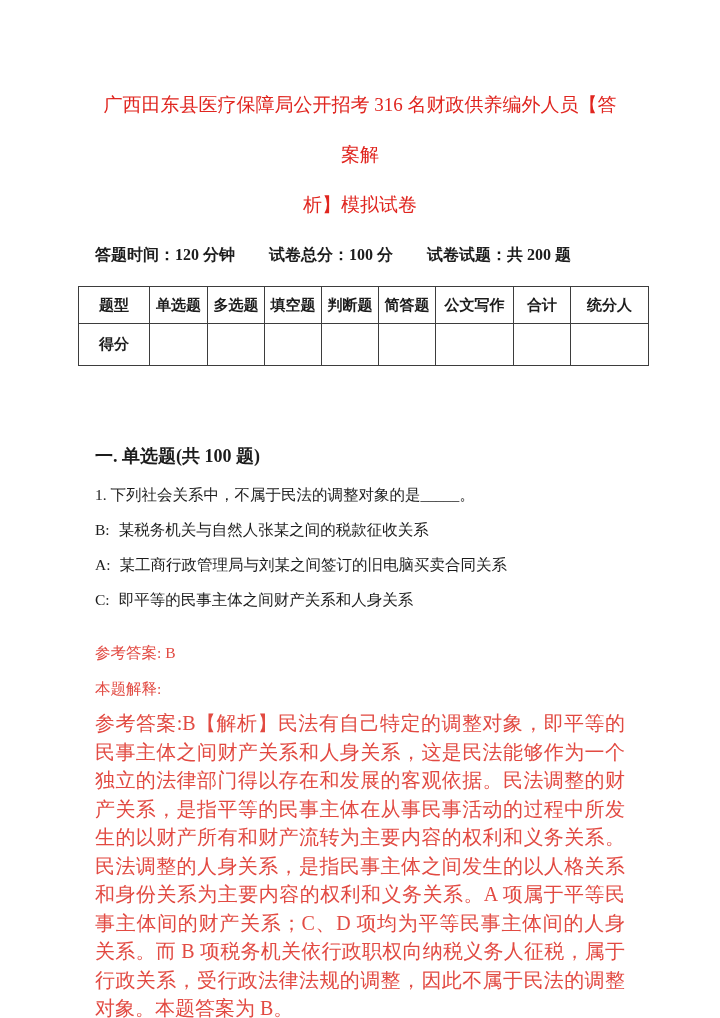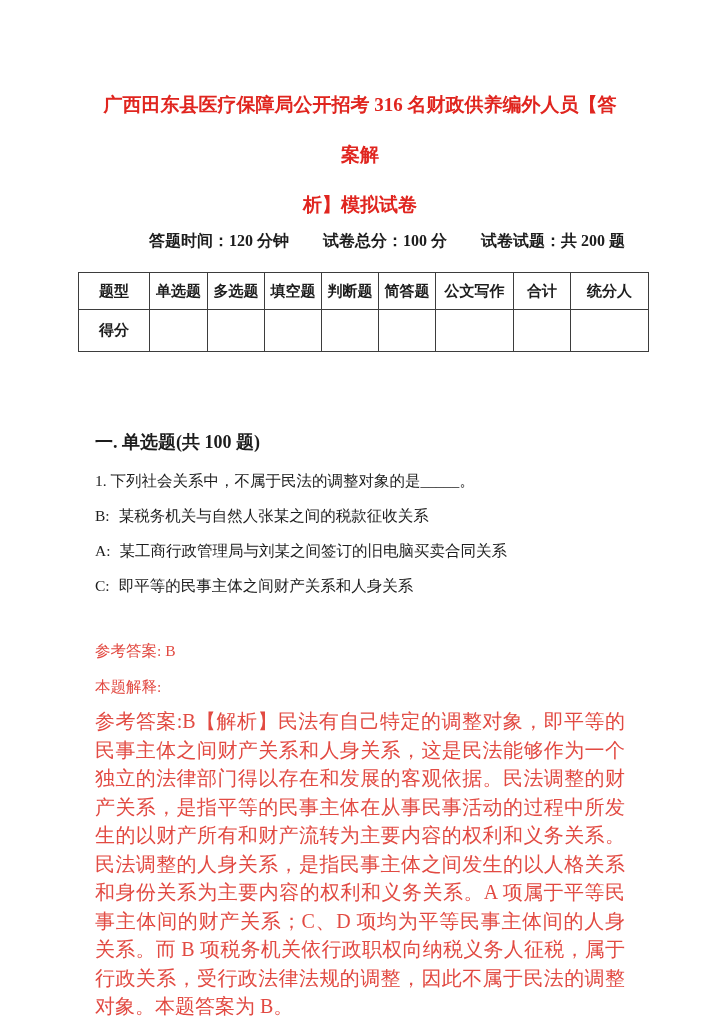--- a/index.html
+++ b/index.html
@@ -4,25 +4,25 @@
 <style>
   html,body{margin:0;padding:0;background:#ffffff;}
   body{
     width:720px;height:1018px;overflow:hidden;
     font-family:"Liberation Serif","DejaVu Serif",serif;
     color:#1c1c1c;
   }
   .page{padding:80px 95px 0 95px;width:530px;}
 
   .title{
-    color:#e0251f;font-weight:bold;font-size:19px;
+    color:#e0251f;font-weight:normal;font-size:19px;
     text-align:center;line-height:50px;
   }
   .meta{
-    text-align:right;font-weight:bold;
+    margin-top:14px;text-align:left;font-weight:bold;
     font-size:16px;line-height:22px;white-space:nowrap;
   }
   .meta .seg{display:inline-block;}
   .meta .seg + .seg{margin-left:30px;}
 
   table.score{
     margin-top:20px;margin-left:-17px;
     border-collapse:collapse;table-layout:fixed;width:566px;
   }
   table.score th, table.score td{
@@ -34,21 +34,21 @@
   table.score tr.body{height:42px;}
 
   .section-heading{
     margin-top:78px;font-size:18px;font-weight:bold;line-height:24px;
   }
   .question{margin-top:16px;font-size:15.5px;line-height:22px;}
   .option{margin-top:13px;font-size:15.5px;line-height:22px;}
   .option .opt-label{margin-right:9px;}
 
   .red{color:#e24a42;}
-  .answer-line{margin-top:40px;font-size:15.5px;line-height:28px;}
+  .answer-line{margin-top:28px;font-size:15.5px;line-height:28px;}
   .explain-label{margin-top:8px;font-size:15.5px;line-height:28px;}
   .explanation{
     margin-top:6px;font-size:20px;line-height:28.5px;
     text-align:justify;text-justify:inter-ideograph;
   }
 </style>
 </head>
 <body>
 
 <div class="page">

